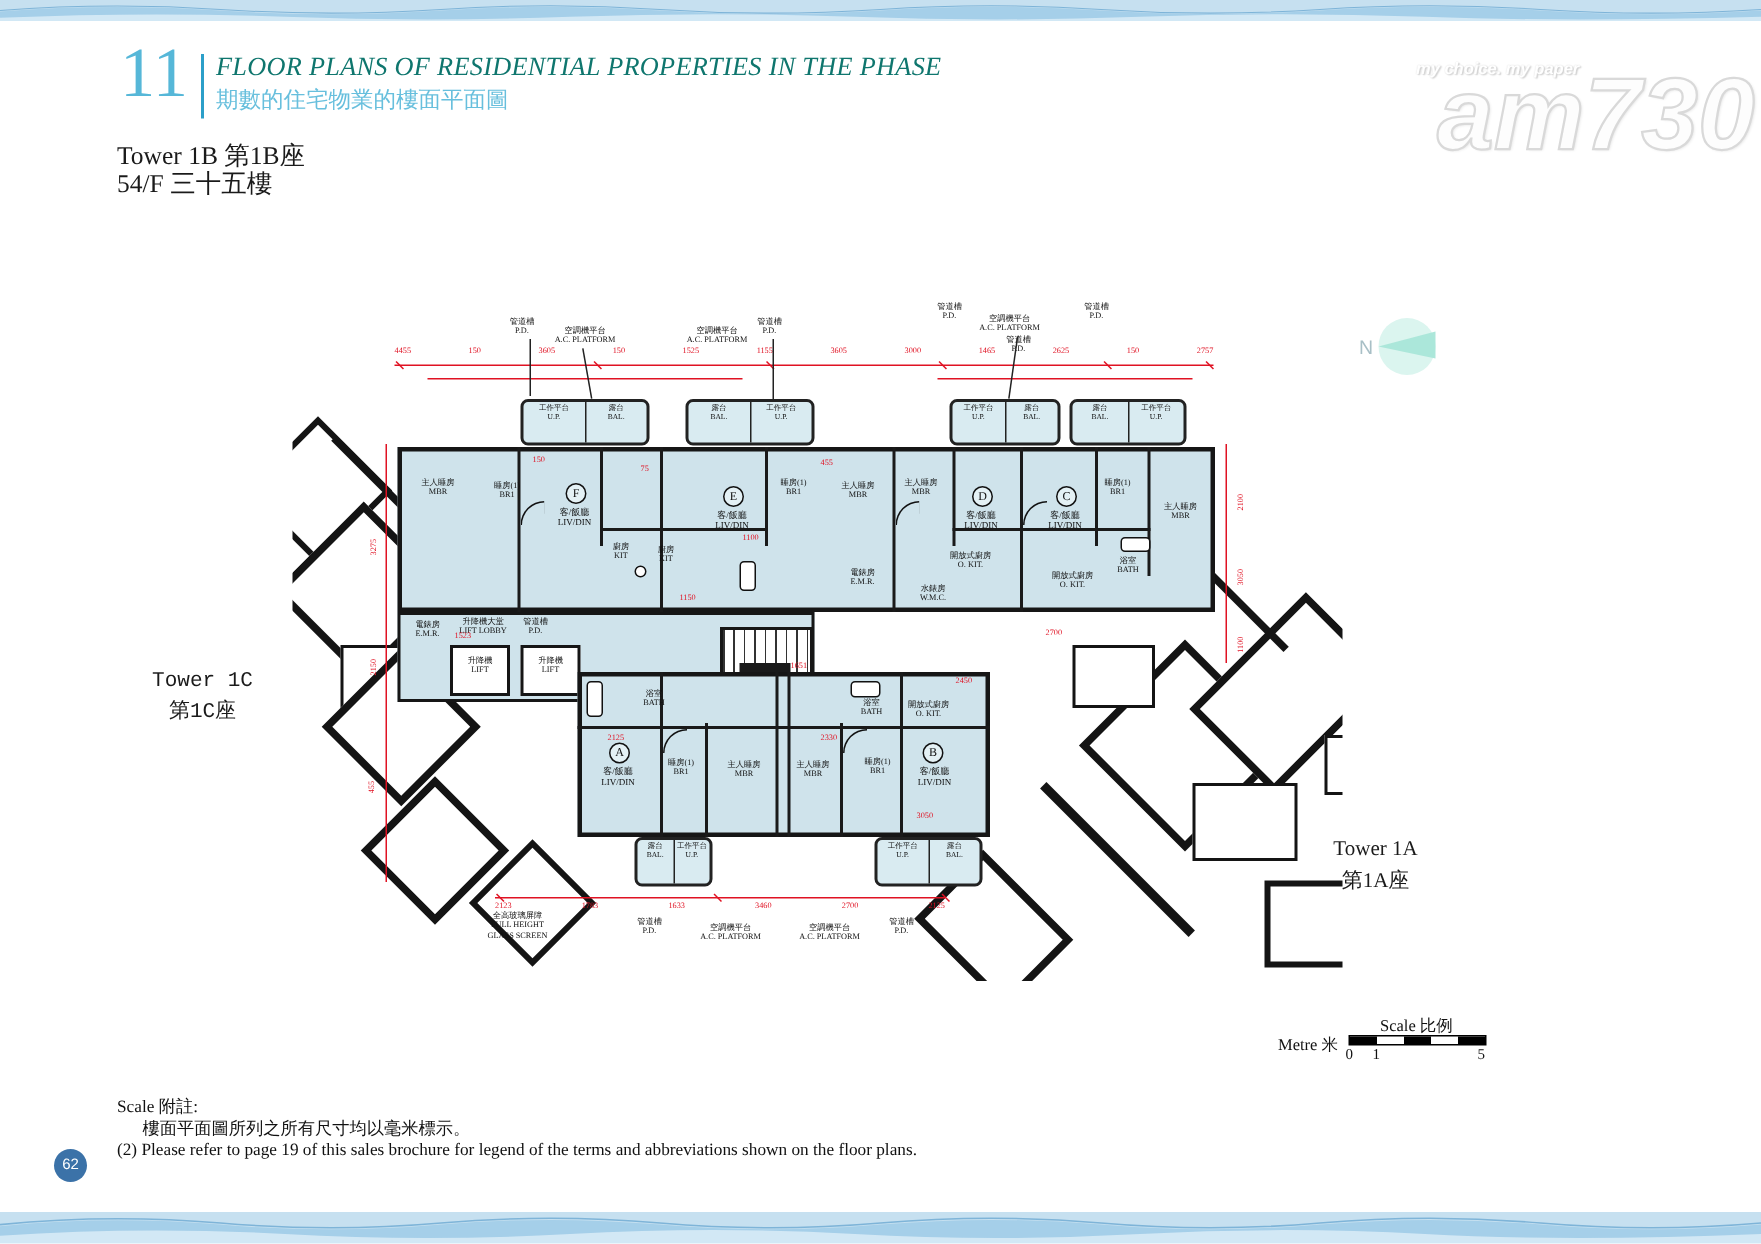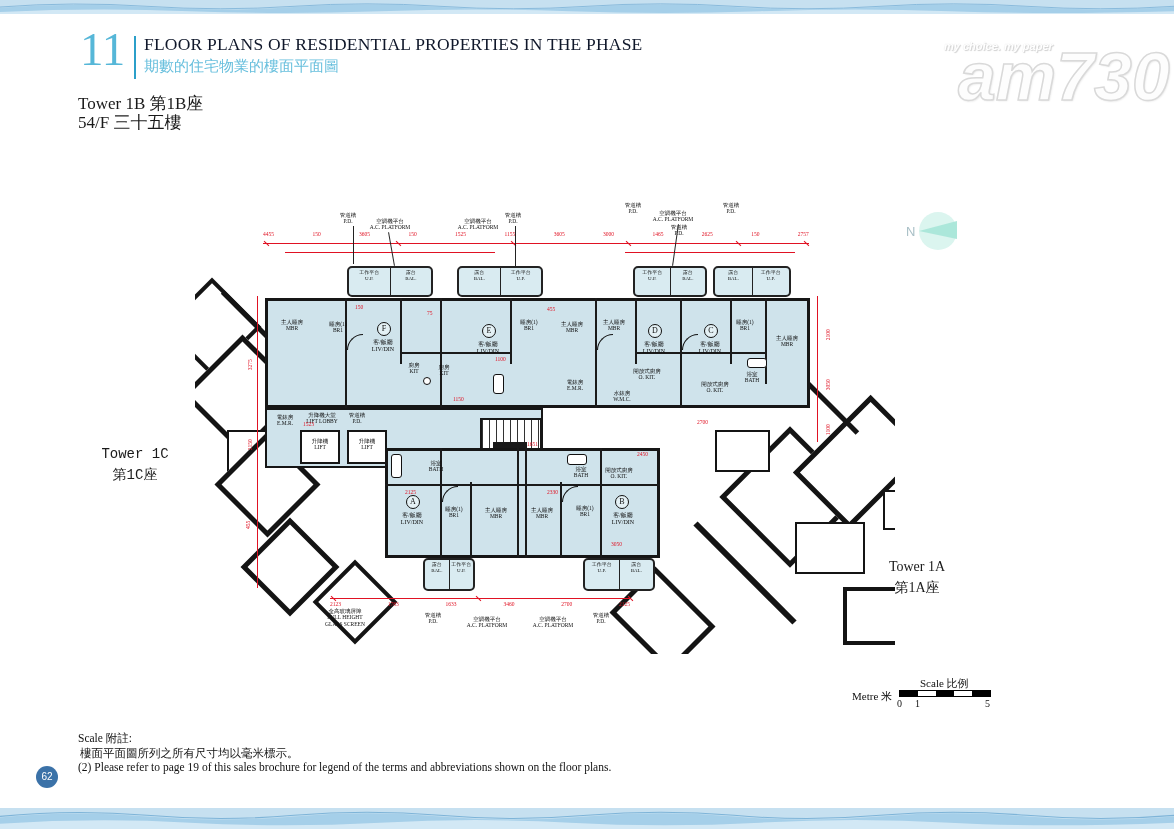--- a/index.html
+++ b/index.html
@@ -3,21 +3,21 @@
 <meta charset="utf-8">
 <style>
   html,body{margin:0;padding:0;}
   body{width:1174px;height:829px;position:relative;background:#ffffff;overflow:hidden;
        font-family:"Liberation Serif",serif;color:#111;}
   
   #wavebar-top{position:absolute;left:0;top:0;width:1174px;height:14px;}
   #wavebar-bottom{position:absolute;left:0;top:808px;width:1174px;height:21px;}
   #section-number{position:absolute;left:80px;top:26px;font-size:47px;color:#56b7d8;line-height:1;}
   #header-divider{position:absolute;left:134px;top:36px;width:2px;height:43px;background:#2b9fc9;}
-  #page-title-en{position:absolute;left:144px;top:34px;font-size:17.5px;color:#0f172a;letter-spacing:.2px;}
+  #page-title-en{position:absolute;left:144px;top:34px;font-size:17.5px;color:#0f766e;letter-spacing:.2px;font-style:italic;}
   #page-title-zh{position:absolute;left:144px;top:57px;font-size:15px;color:#67bfdd;}
   #tower-line1{position:absolute;left:78px;top:92px;font-size:17px;color:#1a1a1a;}
   #tower-line2{position:absolute;left:78px;top:111px;font-size:17px;color:#1a1a1a;}
   
   #watermark{position:absolute;left:930px;top:28px;width:240px;font-family:"Liberation Sans",sans-serif;}
   #wm-tagline{position:absolute;left:14px;top:12px;font-size:11px;font-weight:bold;font-style:italic;
       color:#ffffff;text-shadow:0 0 1px #d7d7d7,1px 1px 1px #cfcfcf;}
   #wm-logo{position:absolute;left:28px;top:14px;font-size:68px;line-height:1;font-weight:bold;font-style:italic;
       color:#fdfdfd;-webkit-text-stroke:1.5px #d9d9d9;text-shadow:1px 1px 2px #e3e3e3;}
   
@@ -64,21 +64,21 @@
   #north{position:absolute;left:898px;top:208px;}
   #north-n{font-size:13px;fill:#a8bfc6;font-family:"Liberation Sans",sans-serif;}
   #scale-bar{position:absolute;left:852px;top:676px;width:150px;font-size:11px;color:#111;}
   #scale-title{position:absolute;left:68px;top:0;}
   #scale-unit{position:absolute;left:0;top:13px;}
   #scale-strip{position:absolute;left:47px;top:14px;width:90px;height:5px;border:1px solid #000;
       background:linear-gradient(90deg,#000 0 20%,#fff 20% 40%,#000 40% 60%,#fff 60% 80%,#000 80% 100%);}
   .scale-num{position:absolute;top:22px;font-size:10px;}
   
   #notes{position:absolute;left:78px;top:731px;font-size:11.5px;line-height:1.28;color:#111;}
-  #notes .ind{margin-left:2px;}
+  #notes .ind{margin-left:17px;}
   
   #page-circle{position:absolute;left:36px;top:766px;width:22px;height:22px;border-radius:50%;
       background:#3b72a8;color:#fff;font-size:10px;line-height:22px;text-align:center;
       font-family:"Liberation Sans",sans-serif;}
 </style>
 </head>
 <body>
 
 <div id="wavebar-top">
   <svg width="100%" height="100%" viewBox="0 0 1174 20" preserveAspectRatio="none">

